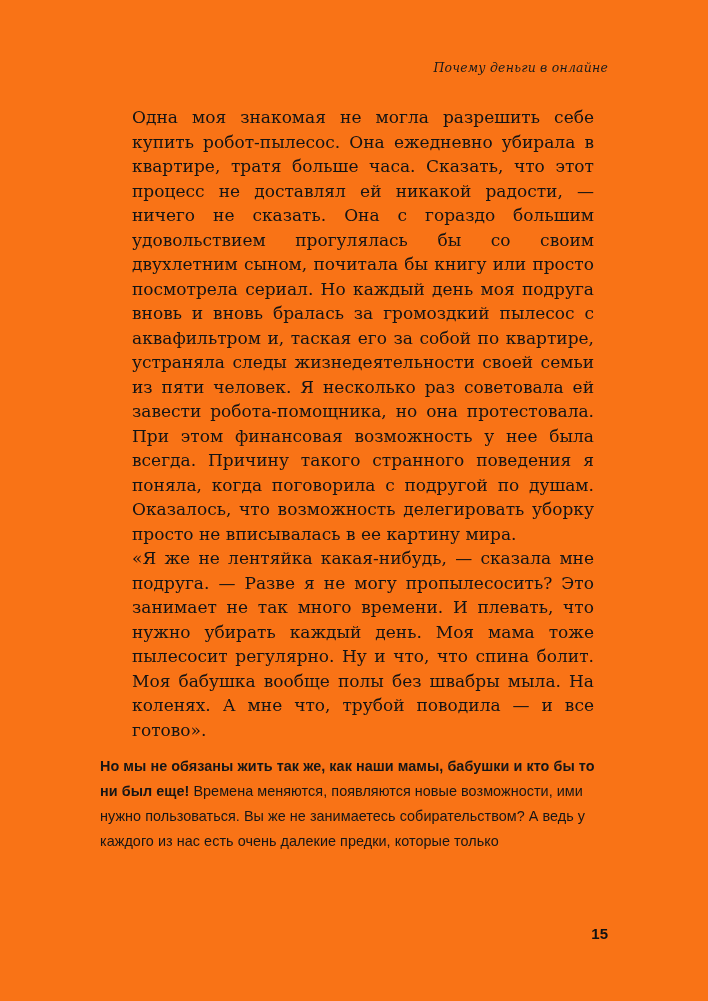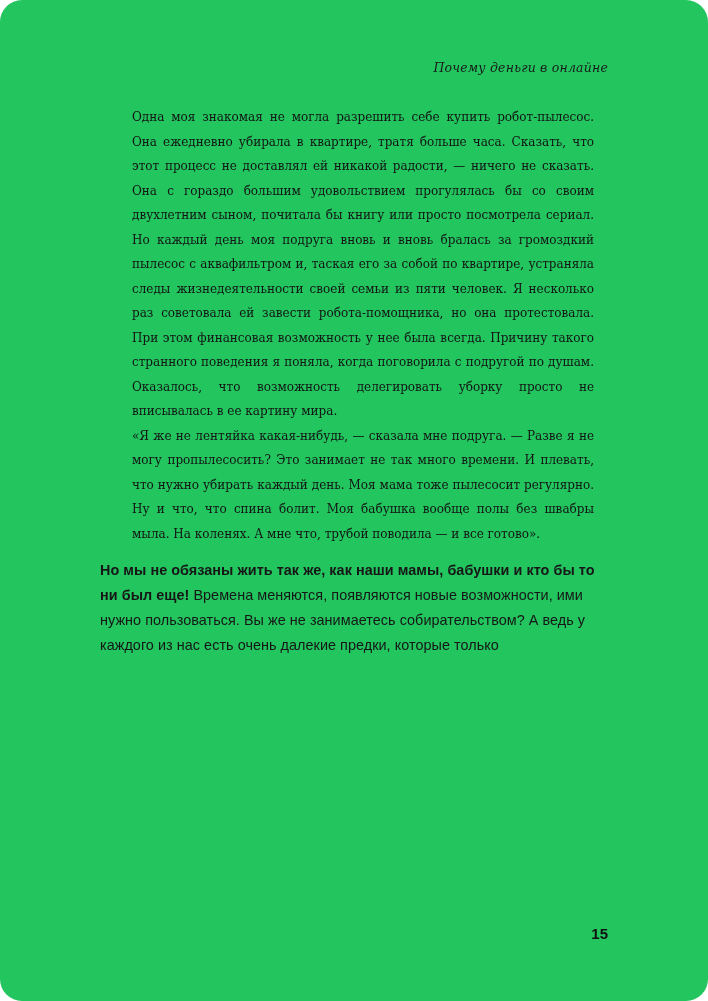--- a/index.html
+++ b/index.html
@@ -14,22 +14,21 @@
     overflow: hidden;
     font-family: "Liberation Sans", sans-serif;
     color: #121212;
   }
   .page {
     position: absolute;
     left: 0;
     top: 0;
     width: 708px;
     height: 1001px;
-    background: #22c55e;
-    border-radius: 22px;
+    background: #f97316;
   }
   .running-head {
     position: absolute;
     left: 100px;
     top: 60px;
     width: 508px;
     text-align: right;
     font-family: "DejaVu Serif", serif;
     font-style: italic;
     font-size: 12.5px;
@@ -55,21 +54,21 @@
   }
   .intro-para {
     margin-bottom: 30px;
   }
   .quote-block {
     margin-left: 32px;
     margin-right: 6px;
   }
   .quote-para {
     font-family: "DejaVu Serif", serif;
-    font-size: 12px;
+    font-size: 17px;
     line-height: 24.5px;
     text-align: justify;
     color: #141414;
     hyphens: manual;
   }
   .quote-para + .quote-para {
   }
   .after-quote {
     margin-top: 34px;
   }

